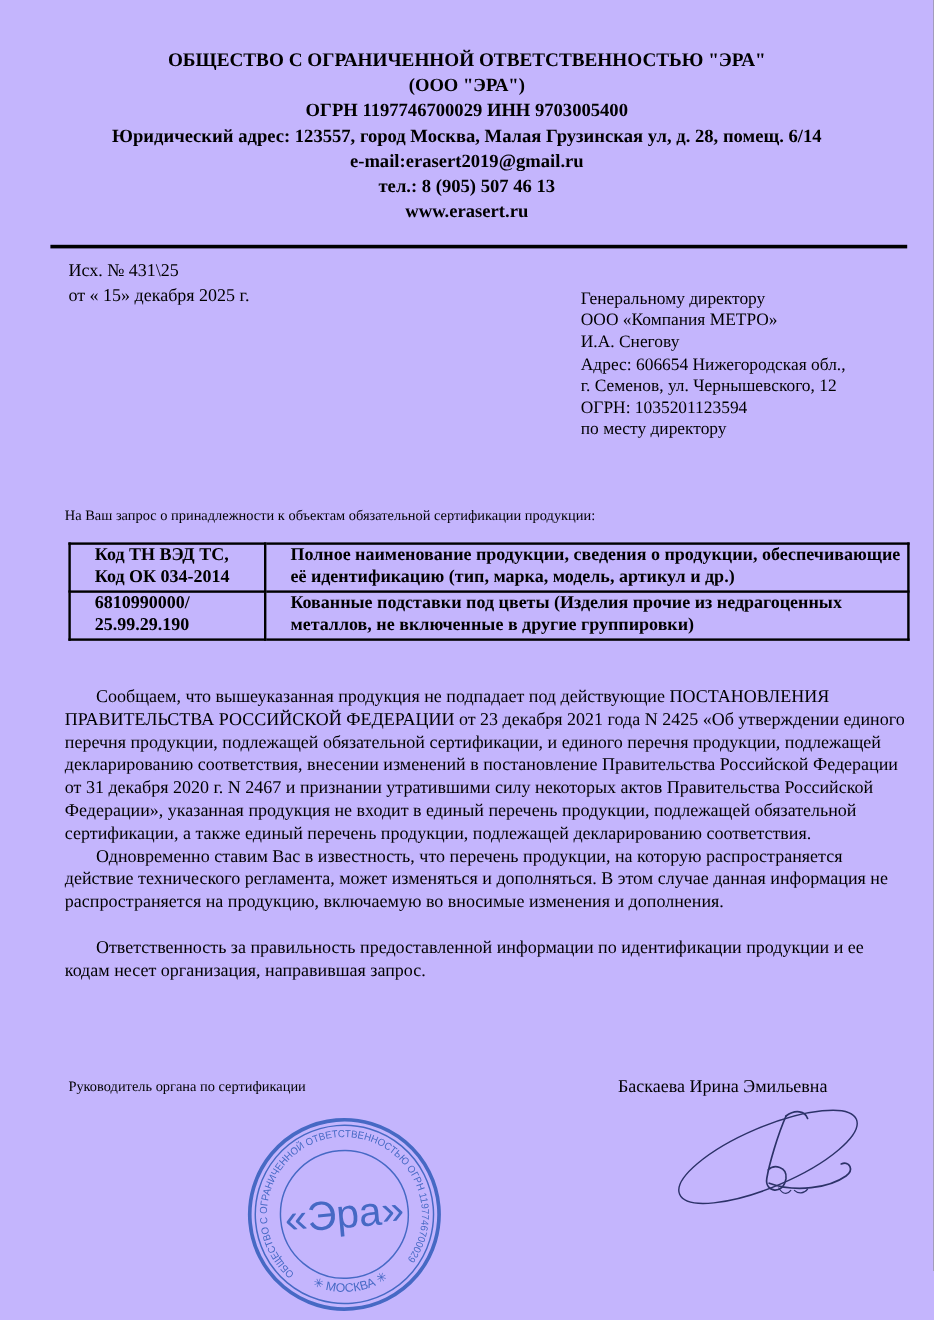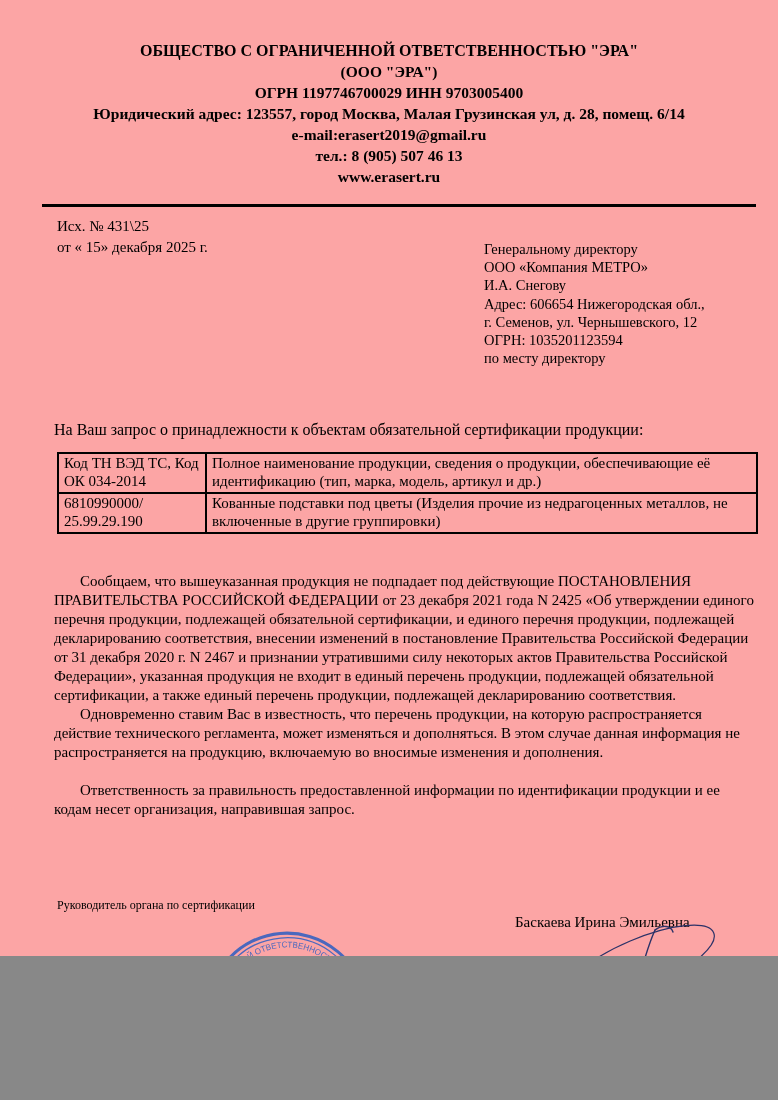--- a/index.html
+++ b/index.html
@@ -1,19 +1,19 @@
 <!DOCTYPE html>
 <html><head>
 <meta charset="utf-8">
 <style>
   html,body{margin:0;padding:0;background:#888;}
   .page{
     position:relative;
-    width:778px;height:956px;
-    background:#fca5a5;
+    width:778px;height:1100px;
+    background:#c4b5fd;
     font-family:"Liberation Serif","DejaVu Serif",serif;
     color:#000;
     overflow:hidden;
     margin:0 auto;
   }
   
   .letterhead{
     position:absolute;left:0;top:40px;width:778px;
     text-align:center;font-weight:bold;line-height:21px;font-size:15.5px;
   }
@@ -23,43 +23,44 @@
   }
   
   .ref{
     position:absolute;left:57px;top:216px;font-size:15px;line-height:21px;
   }
   .recipient{
     position:absolute;left:484px;top:240px;font-size:14.5px;line-height:18.2px;
   }
   
   .intro{
-    position:absolute;left:54px;top:420px;width:710px;font-size:16px;line-height:19px;
+    position:absolute;left:54px;top:420px;width:710px;font-size:12px;line-height:19px;
   }
   
   .prod-table{
     position:absolute;left:57px;top:452px;width:701px;
     border-collapse:collapse;font-size:15px;line-height:17.5px;
   }
   .prod-table td{
     border:2px solid #000;
-    padding:1px 5px 2px 5px;
+    padding:1px 5px 2px 20px;
     vertical-align:top;
+    font-weight:bold;
   }
   .prod-table td.code{width:136px;}
   
   .bodytext{
     position:absolute;left:54px;top:572px;width:706px;
     font-size:15px;line-height:19px;text-align:left;
   }
   .bodytext p{margin:0;text-indent:26px;}
   .bodytext p.gap{margin-top:19px;}
   
   .sig-title{position:absolute;left:57px;top:898px;font-size:12px;}
-  .sig-name{position:absolute;left:515px;top:898px;font-size:15px;margin-top:16px;}
+  .sig-name{position:absolute;left:515px;top:898px;font-size:15px;}
   
   .stamp{
     position:absolute;left:203px;top:928px;width:168px;height:168px;
     transform:rotate(-5deg);
     opacity:.92;
   }
   .stamp text{font-family:"Liberation Sans","DejaVu Sans",sans-serif;}
   
   .handsig{
     position:absolute;left:545px;top:912px;width:200px;height:120px;

